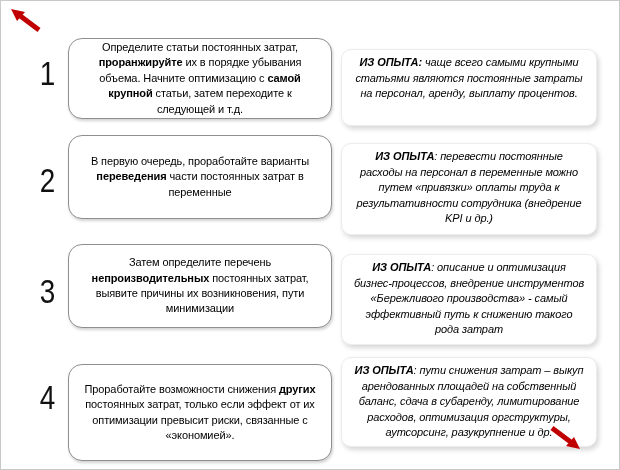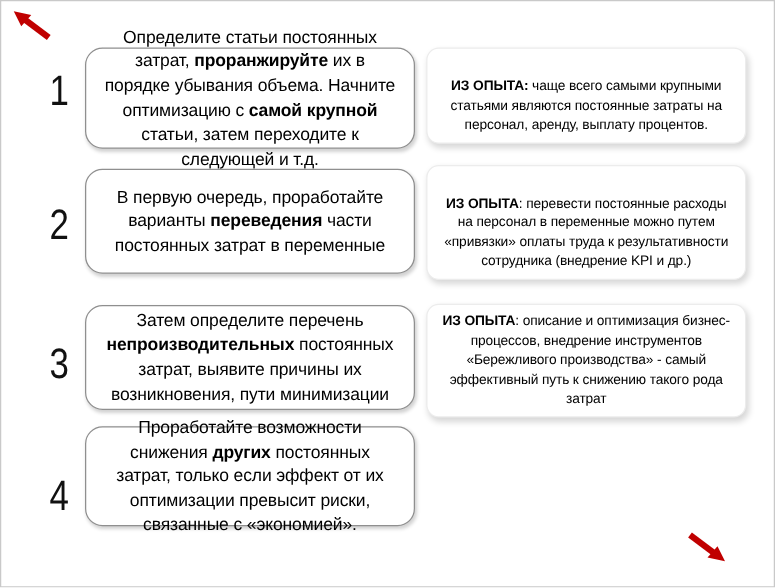--- a/index.html
+++ b/index.html
@@ -13,35 +13,35 @@
     font-size:34px; line-height:1; color:#111;
     transform:scaleX(0.82); letter-spacing:-1px;
   }
   .n1{top:55px} .n2{top:162px} .n3{top:273px} .n4{top:379px}
 
   .action-box {
     position:absolute; left:67px; width:264px; box-sizing:border-box;
     background:#fff; border:1.4px solid #8f8f8f; border-radius:14px;
     box-shadow:1px 2px 3px rgba(0,0,0,0.18);
     display:flex; align-items:center; justify-content:center;
-    text-align:center; font-size:14px; line-height:1.4;
+    text-align:center; font-size:11px; line-height:1.4;
     padding:5px 13px; letter-spacing:-0.1px;
   }
   .a1{top:37px;  height:81px}
   .a2{top:134px; height:84px}
   .a3{top:243px; height:84px}
-  .a4{top:340px; height:80px}
+  .a4{top:363px; height:97px}
 
   .exp-box {
     position:absolute; left:340px; width:256px; box-sizing:border-box;
     background:#fff; border:1px solid #ececec; border-radius:10px;
     box-shadow:2px 3px 5px rgba(0,0,0,0.16);
-    display:flex; align-items:flex-end; justify-content:center;
-    text-align:center; font-size:11px; line-height:1.42;
-    padding:5px 11px; letter-spacing:-0.1px;
+    display:flex; align-items:flex-start; justify-content:center;
+    text-align:center; font-style:italic; font-size:11px; line-height:1.42;
+    padding:5px 11px; letter-spacing:-0.1px;margin-top:11px;
   }
   .e1{top:37px;  height:77px}
   .e2{top:131px; height:92px}
   .e3{top:242px; height:91px}
   .e4{top:345px; height:90px}
 
   .action-box b, .exp-box b { font-weight:bold; }
 
   .corner-arrow { position:absolute; }
   .arrow-tl { left:9px; top:7px; }
@@ -79,20 +79,23 @@
 
   <div class="exp-box e1">
     <span><b>ИЗ ОПЫТА:</b><span> чаще всего самыми крупными статьями являются постоянные затраты на персонал, аренду, выплату процентов.</span></span>
   </div>
   <div class="exp-box e3">
     <span><b>ИЗ ОПЫТА</b><span>: описание и оптимизация бизнес-процессов, внедрение инструментов «Бережливого производства» - самый эффективный путь к снижению такого рода затрат</span></span>
   </div>
   <div class="exp-box e2">
     <span><b>ИЗ ОПЫТА</b><span>: перевести постоянные расходы на персонал в переменные можно путем «привязки» оплаты труда к результативности сотрудника (внедрение KPI и др.)</span></span>
   </div>
+  <div class="exp-box e4">
+    <span><b>ИЗ ОПЫТА</b><span>: пути снижения затрат – выкуп арендованных площадей на собственный баланс, сдача в субаренду, лимитирование расходов, оптимизация оргструктуры, аутсорсинг, разукрупнение и др.</span></span>
+  </div>
 
   <span class="corner-arrow arrow-br">
     <svg width="32" height="25" viewBox="0 0 32 25">
       <polygon points="31,24 17,21 25,12" fill="#c00000"></polygon>
       <line x1="23" y1="18" x2="3" y2="3" stroke="#c00000" stroke-width="5"></line>
     </svg>
   </span>
 
 </div>
 

